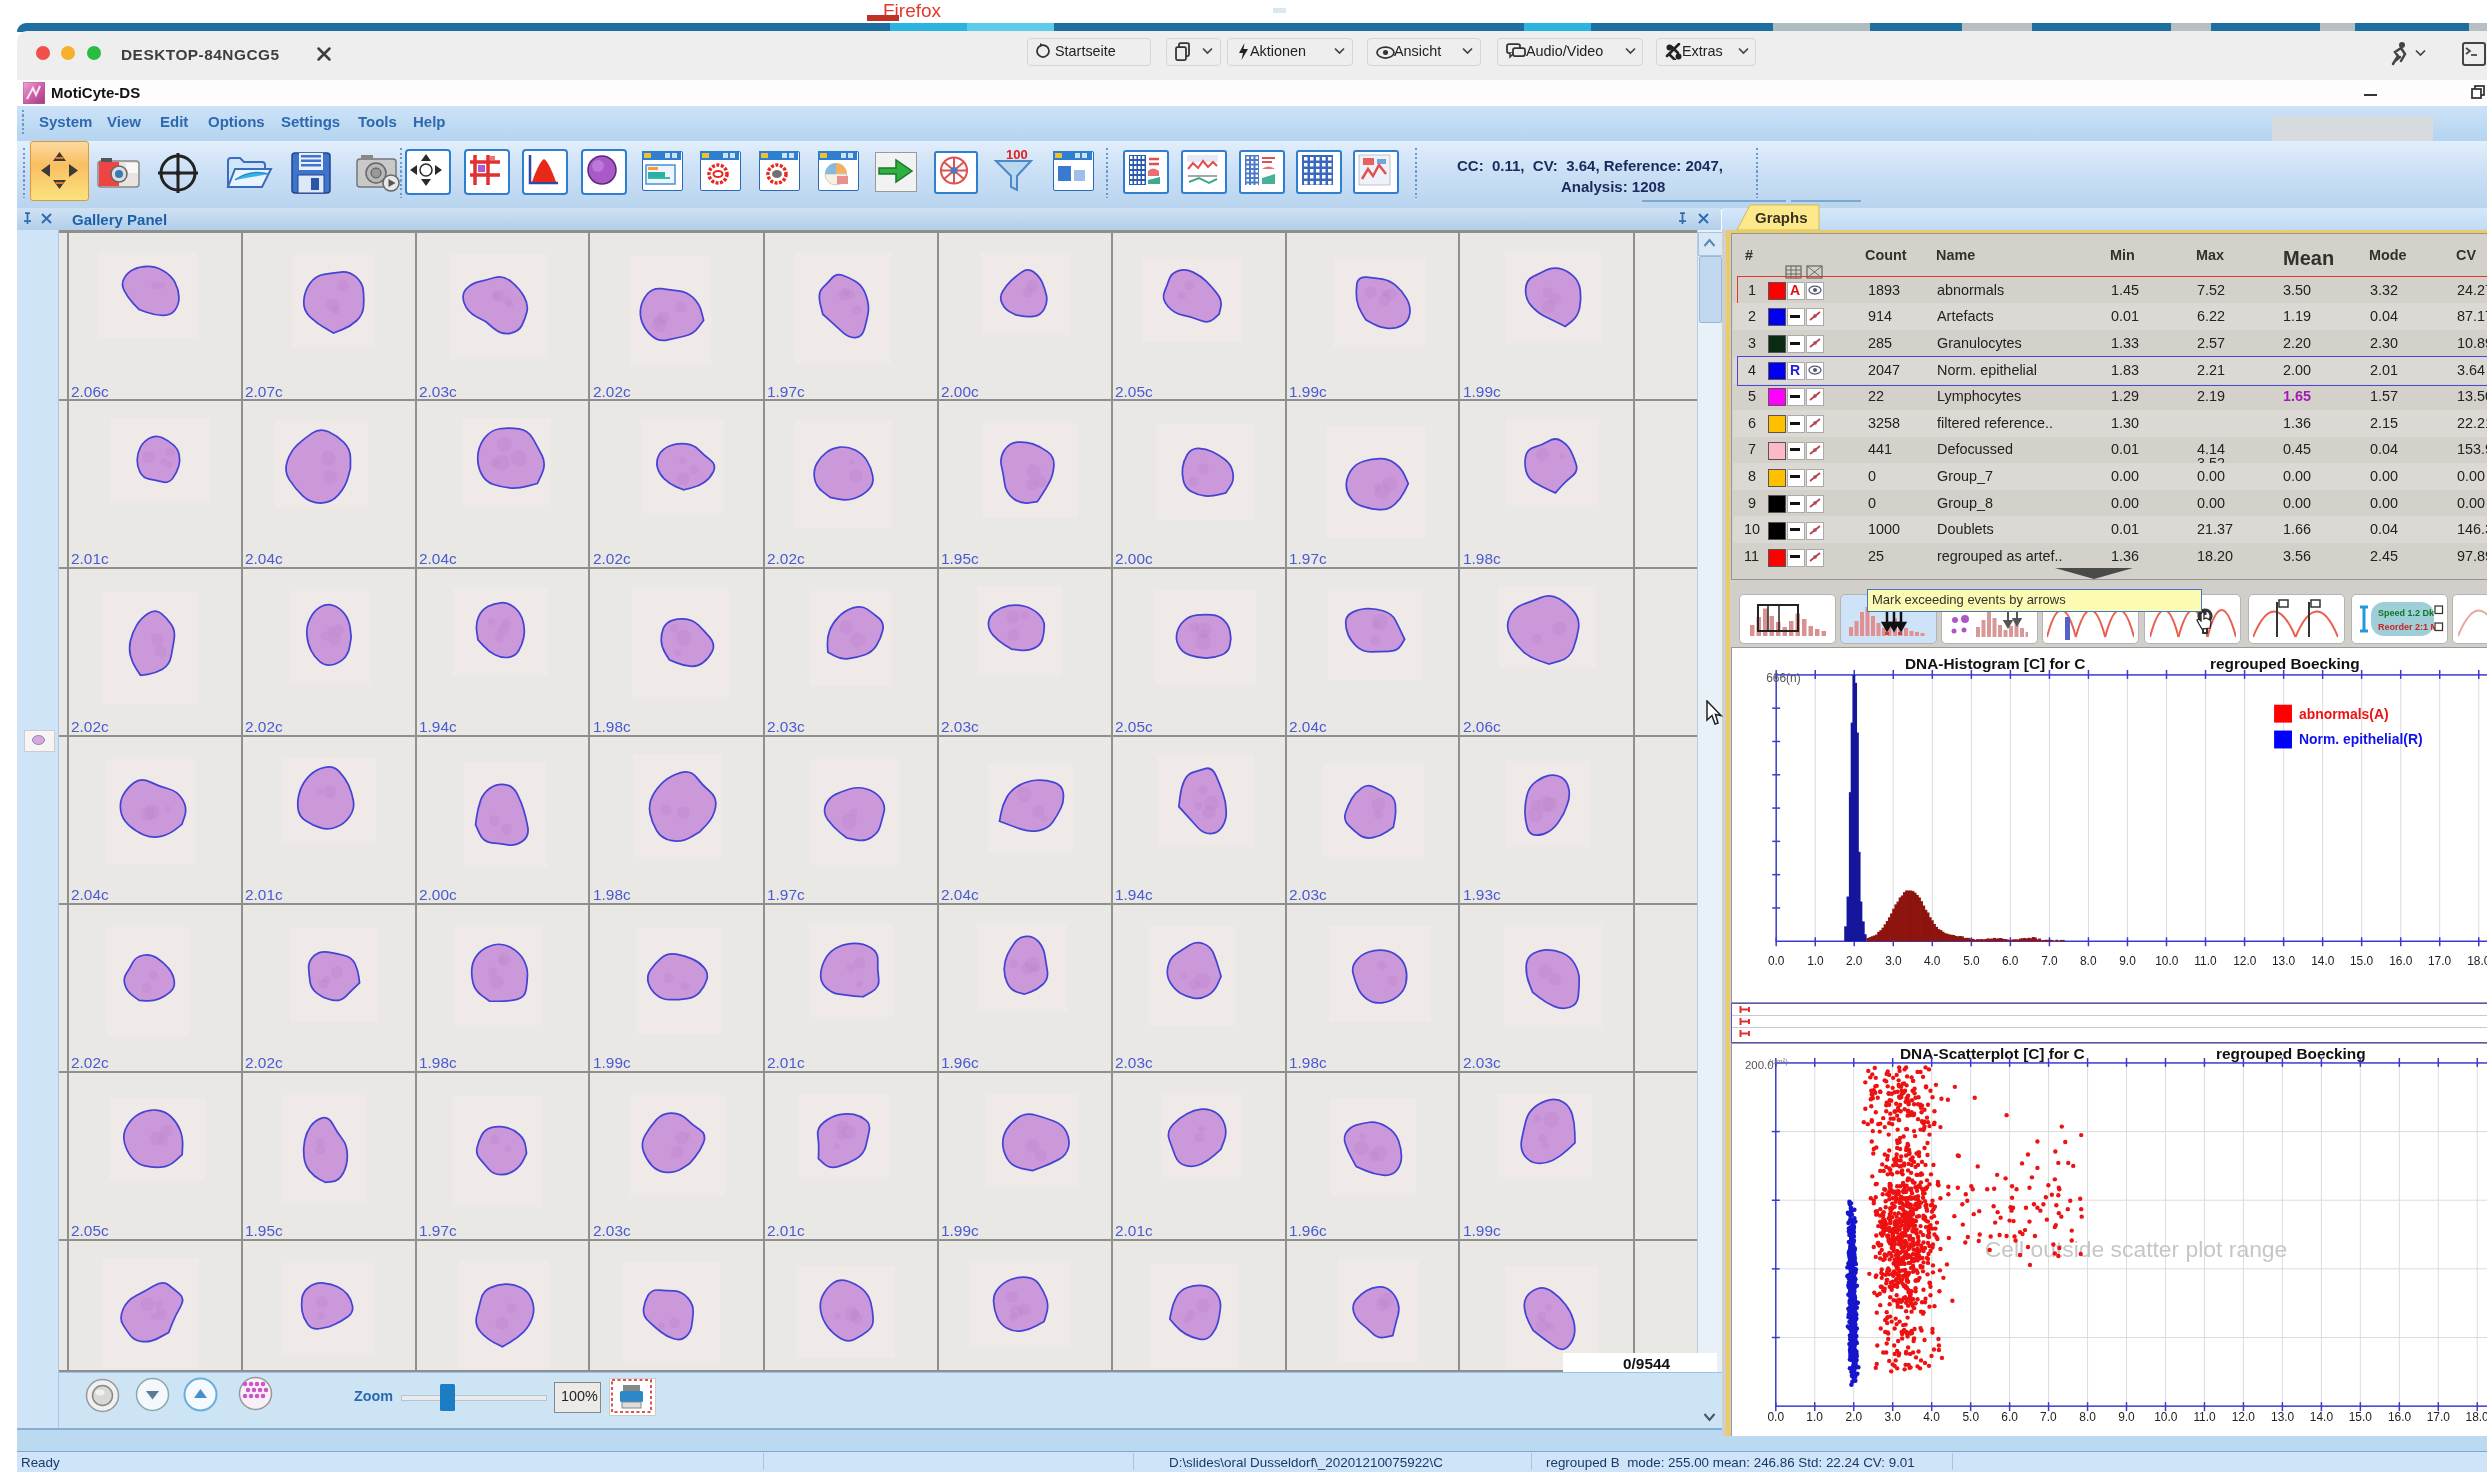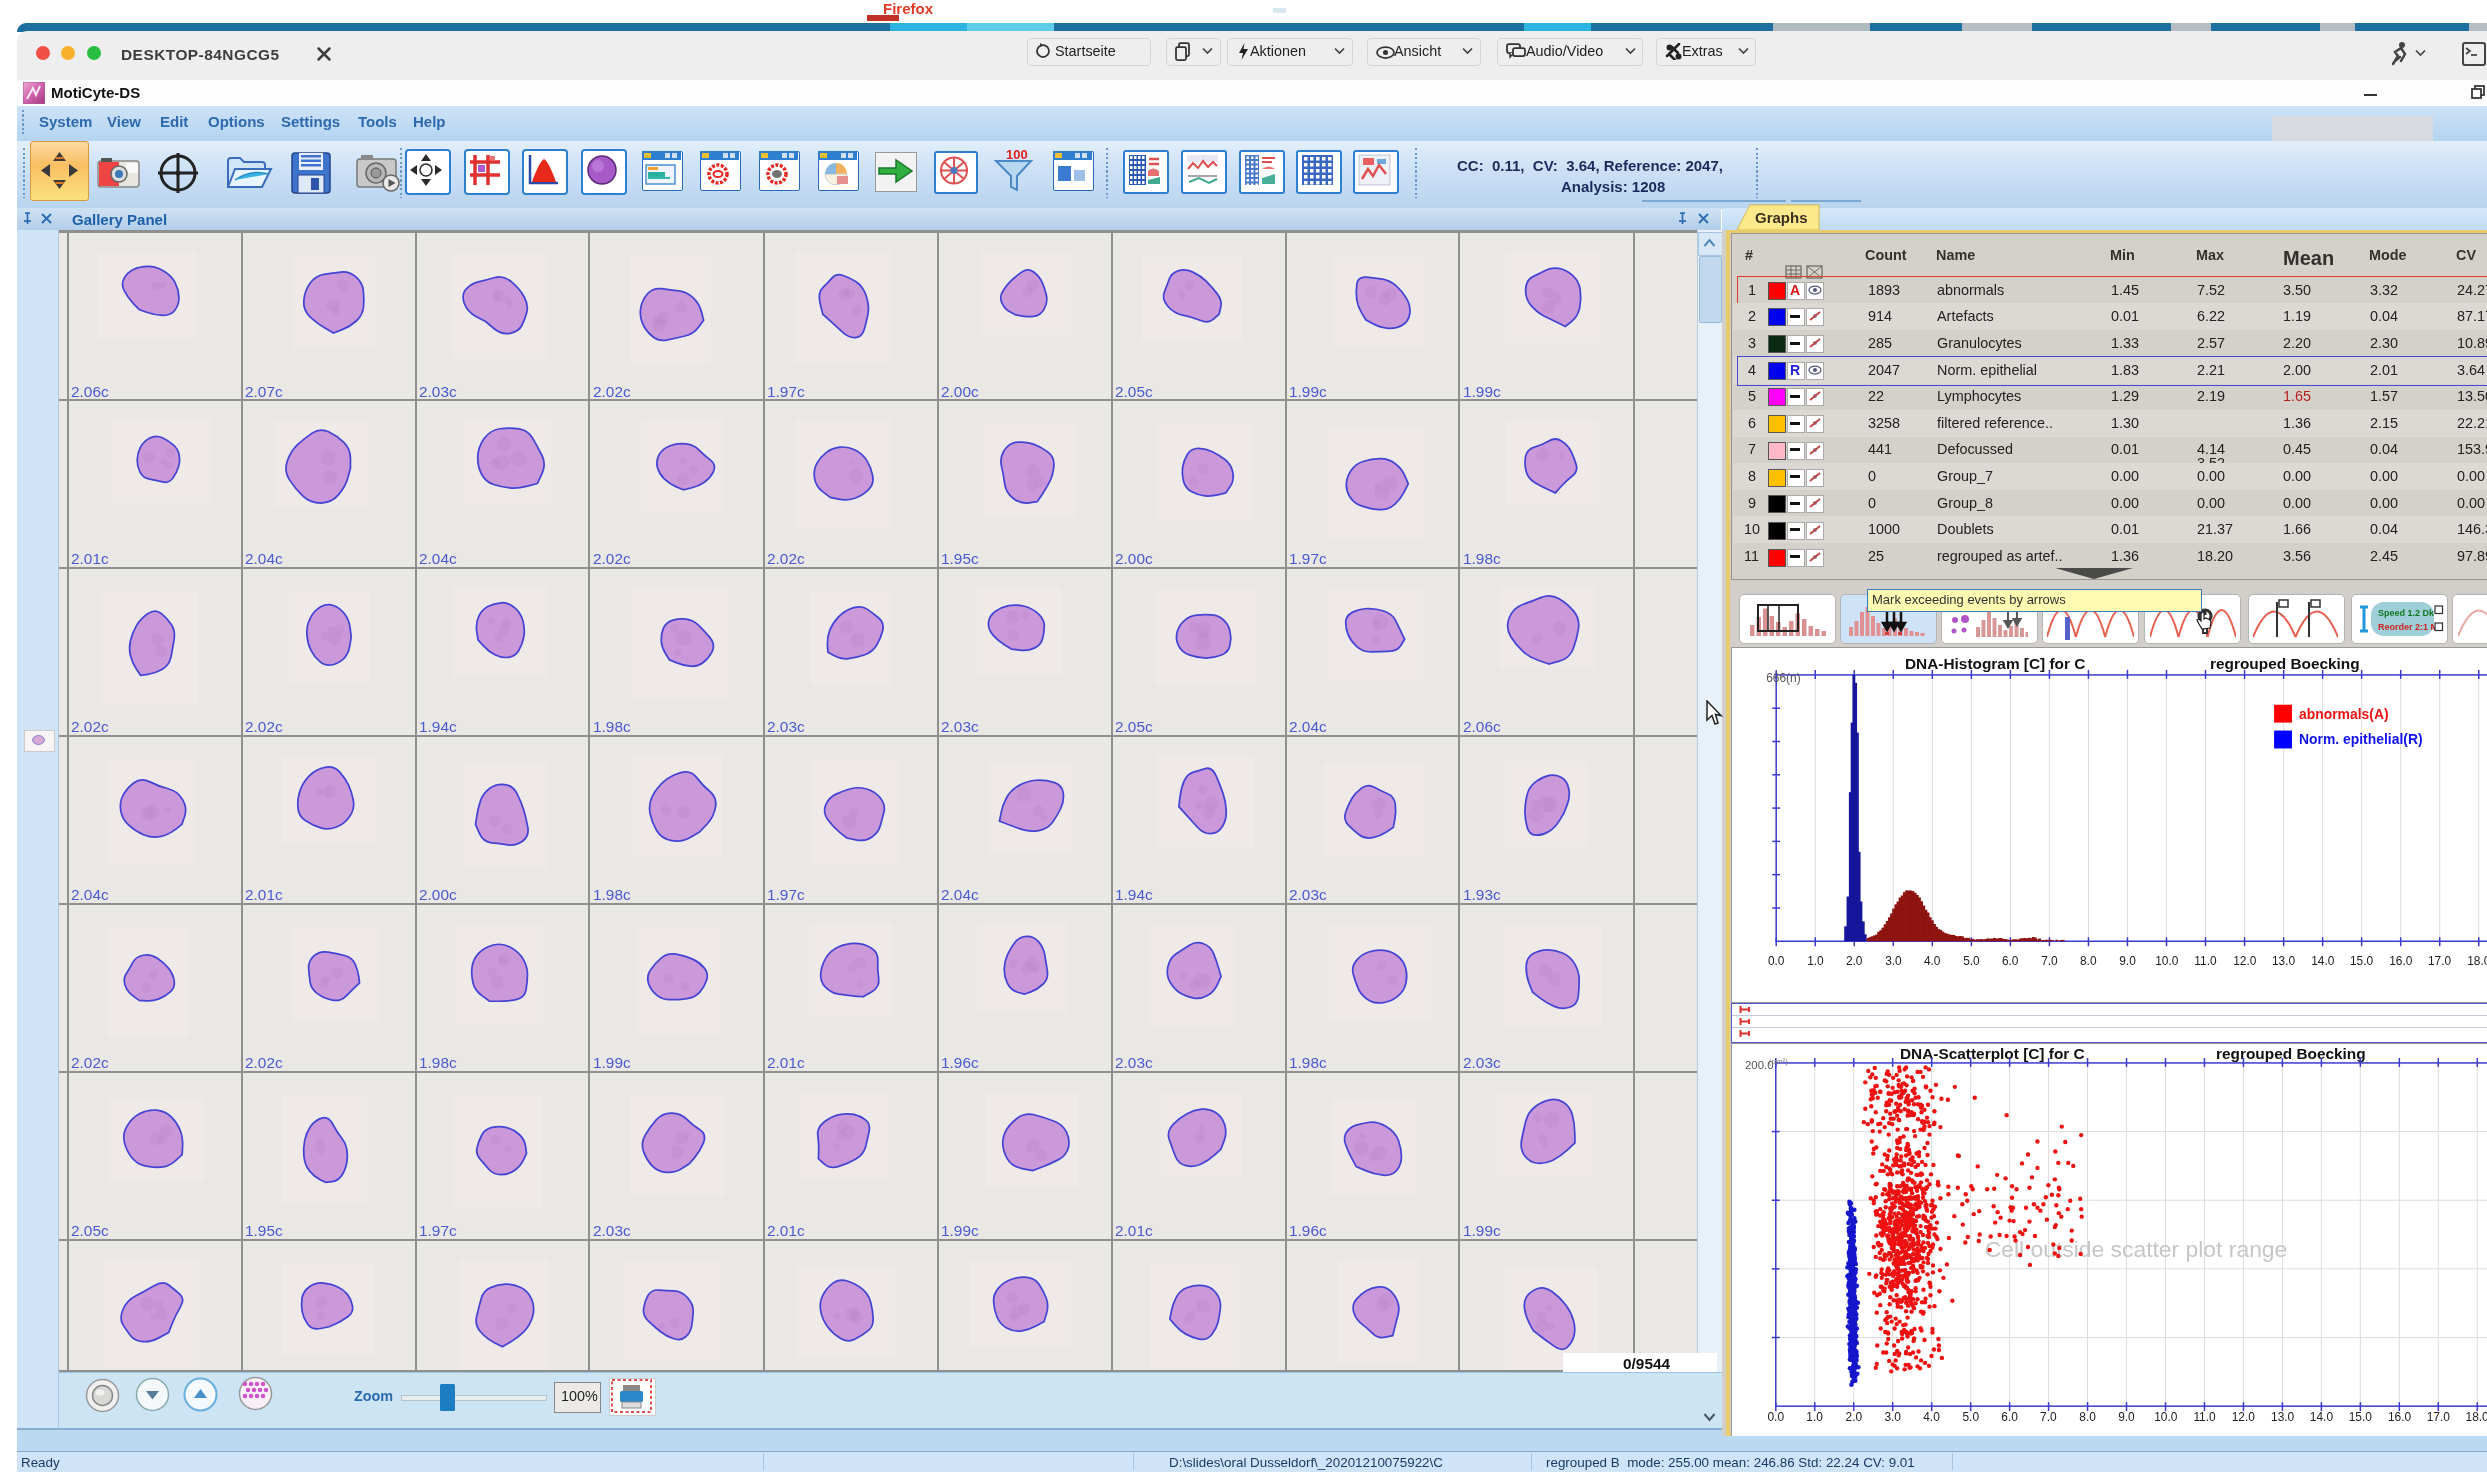--- a/index.html
+++ b/index.html
@@ -1,18 +1,18 @@
 <!DOCTYPE html>
 <html style="font-size:8px"><head><meta charset="utf-8"><style>
 html,body{margin:0;padding:0;}
 body{width:2599px;height:1478px;background:#ffffff;font-family:"Liberation Sans",sans-serif;overflow:hidden;position:relative;}
 .a{position:absolute;}
 .tx{position:absolute;white-space:nowrap;}
 </style></head><body>
-<div class="tx" style="left:883px;top:0px;font-size:15px;color:#e23a28;font-weight:700;style=" opacity:.9''="">Firefox</div>
+<div class="tx" style="left:883px;top:0px;font-size:19px;color:#e23a28;font-weight:400;style=" opacity:.9''="">Firefox</div>
 <div class="a" style="left:867px;top:15px;width:32px;height:6px;background:#c03228;"></div>
 <div class="a" style="left:1273px;top:8px;width:13px;height:5px;background:#d8e8f0;"></div>
 <div class="a" style="left:17.4px;top:23px;width:2572px;height:9px;background:#1d6fa0;border-radius:11px 11px 0 0;overflow:hidden;">
     <div class="a" style="left:873px;top:0;width:77px;height:9px;background:#2db3e0;"></div>
     <div class="a" style="left:950px;top:0;width:87px;height:9px;background:#5ecbe8;"></div>
     <div class="a" style="left:1507px;top:0;width:67px;height:9px;background:#2db3e0;"></div>
     <div class="a" style="left:1756px;top:0;width:97px;height:9px;background:#aebcc2;"></div>
     <div class="a" style="left:1945px;top:0;width:70px;height:9px;background:#b7bfc4;"></div>
     <div class="a" style="left:2154px;top:0;width:40px;height:9px;background:#b7bfc4;"></div>
     <div class="a" style="left:2303px;top:0;width:35px;height:9px;background:#b7bfc4;"></div>
@@ -1494,21 +1494,21 @@
 <div class="a" style="left:1790px;top:395px;width:10.4px;height:3px;background:#111;"></div>
 <div class="a" style="left:1806px;top:388px;width:16.4px;height:16px;background:#fff;border:0.5px solid #aaa;"></div>
 <svg class="a" style="left:1808px;top:391px" width="14" height="10" viewBox="0 0 28 20">
     <circle cx="14" cy="10" r="4" fill="#88a"></circle>
     <path d="M4 18 L24 2" stroke="#c04040" stroke-width="3.5"></path>
   </svg>
 <div class="tx" style="left:1868px;top:388px;font-size:14.4px;color:#222;font-weight:400;">22</div>
 <div class="tx" style="left:1937px;top:388px;font-size:14.4px;color:#222;font-weight:400;">Lymphocytes</div>
 <div class="tx" style="left:2111px;top:388px;font-size:14.4px;color:#222;font-weight:400;">1.29</div>
 <div class="tx" style="left:2197px;top:388px;font-size:14.4px;color:#222;font-weight:400;">2.19</div>
-<div class="tx" style="left:2283px;top:388px;font-size:14.4px;color:#b91c1c;font-weight:400;">1.65</div>
+<div class="tx" style="left:2283px;top:388px;font-size:14.4px;color:#a21caf;font-weight:700;">1.65</div>
 <div class="tx" style="left:2370px;top:388px;font-size:14.4px;color:#222;font-weight:400;">1.57</div>
 <div class="tx" style="left:2457px;top:388px;font-size:14.4px;color:#222;font-weight:400;">13.50</div>
 <div class="a" style="left:1733px;top:410px;width:832px;height:27px;background:#dcd9d4;"></div>
 <div class="tx" style="left:1748px;top:415px;font-size:14.4px;color:#222;font-weight:400;">6</div>
 <div class="a" style="left:1768px;top:415px;width:16px;height:16px;background:#ffc000;border:0.5px solid #555;"></div>
 <div class="a" style="left:1787px;top:415px;width:16.4px;height:16px;background:#fff;border:0.5px solid #aaa;"></div>
 <div class="a" style="left:1790px;top:422px;width:10.4px;height:3px;background:#111;"></div>
 <div class="a" style="left:1806px;top:415px;width:16.4px;height:16px;background:#fff;border:0.5px solid #aaa;"></div>
 <svg class="a" style="left:1808px;top:418px" width="14" height="10" viewBox="0 0 28 20">
     <circle cx="14" cy="10" r="4" fill="#88a"></circle>

